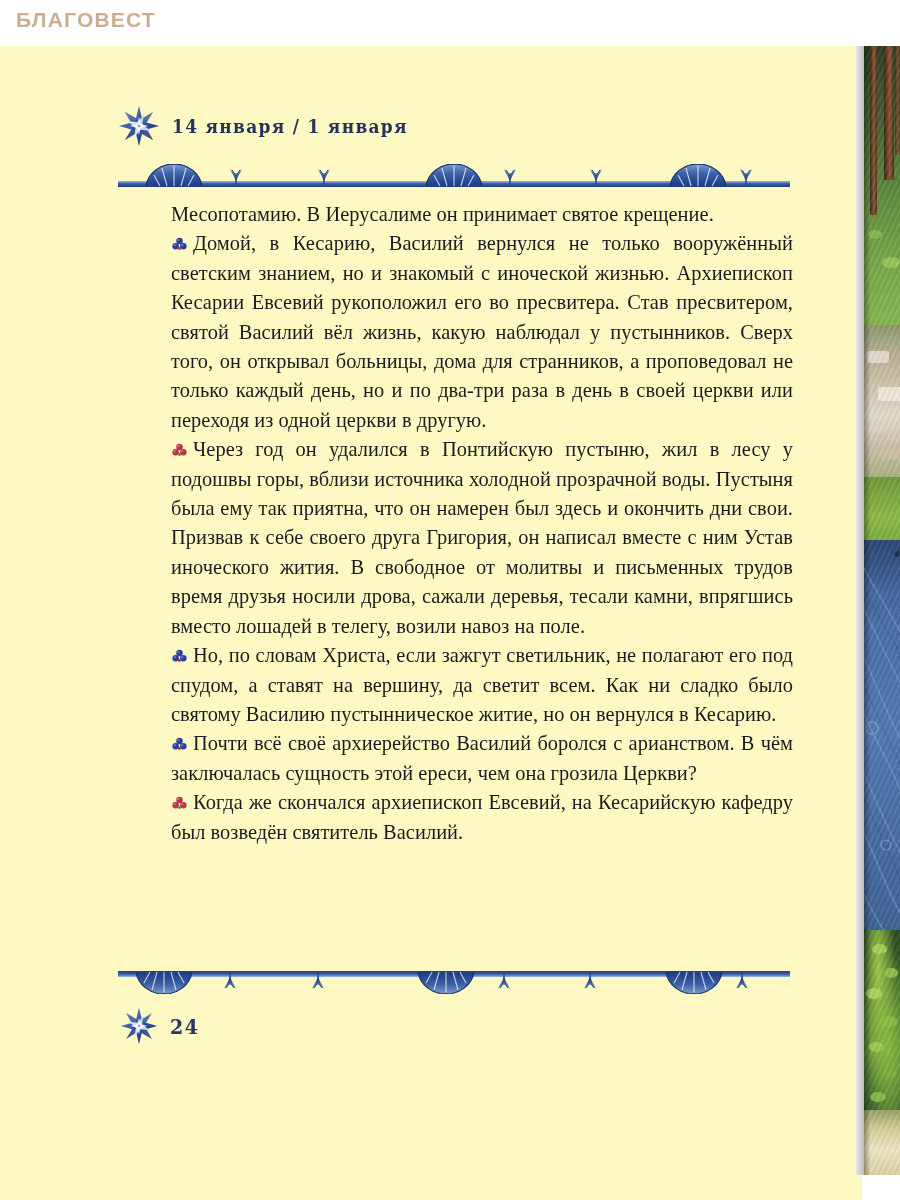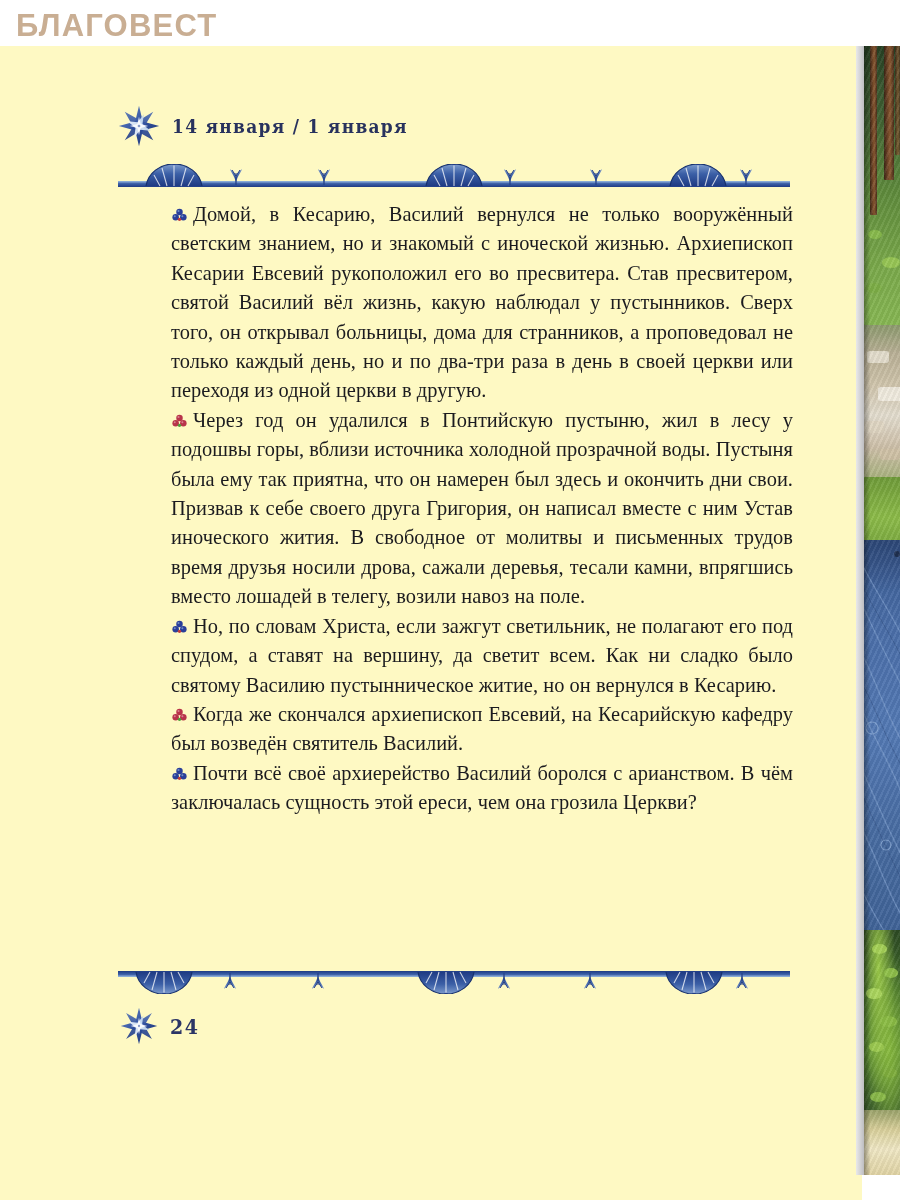--- a/index.html
+++ b/index.html
@@ -23,21 +23,21 @@
     height: 46px;
     background: #ffffff;
     z-index: 5;
   }
   .watermark-text {
     position: absolute;
     top: 8px;
     left: 16px;
     font-family: "Liberation Sans", "DejaVu Sans", sans-serif;
     font-weight: bold;
-    font-size: 31px;
+    font-size: 21px;
     letter-spacing: 1.2px;
     color: #c9ae93;
     text-shadow: 0 1px 0 #ffffff, 0 0 2px rgba(255,255,255,.9);
     white-space: nowrap;
   }
 
   
   .page {
     position: absolute;
     top: 0; left: 0;
@@ -262,20 +262,21 @@
       <use href="#lilyTop" x="118" y="3"></use>
       <use href="#lilyTop" x="206" y="3"></use>
       <use href="#lilyTop" x="392" y="3"></use>
       <use href="#lilyTop" x="478" y="3"></use>
       <use href="#lilyTop" x="628" y="3"></use>
     </svg>
   </div>
 
   <div class="body-text">
 
+    <p class="first"><span>Месопотамию. В Иерусалиме он принимает святое крещение.</span></p>
 
     <p class="marked"><span class="trefoil">
         <svg viewBox="0 0 24 24" aria-hidden="true">
           <g fill="#2a3f99">
             <circle cx="12" cy="7" r="4.6"></circle>
             <circle cx="6.6" cy="14.4" r="4.6"></circle>
             <circle cx="17.4" cy="14.4" r="4.6"></circle>
           </g>
           <g fill="#8fb0da" opacity="0.7">
             <circle cx="10.6" cy="5.7" r="1.5"></circle>
@@ -313,49 +314,49 @@
             <circle cx="10.6" cy="5.7" r="1.5"></circle>
             <circle cx="5.3" cy="13.2" r="1.4"></circle>
             <circle cx="16.1" cy="13.2" r="1.4"></circle>
           </g>
           <circle cx="12" cy="17.4" r="2.4" fill="#c23a3a"></circle>
         </svg>
       </span><span>Но, по словам Христа, если зажгут светильник, не полагают его под спудом, а ставят на вершину, да светит всем. Как ни сладко было святому Василию пустынническое житие, но он вернулся в Кесарию.</span></p>
 
     <p class="marked"><span class="trefoil">
         <svg viewBox="0 0 24 24" aria-hidden="true">
+          <g fill="#2a3f99">
+            <circle cx="12" cy="7" r="4.6"></circle>
+            <circle cx="6.6" cy="14.4" r="4.6"></circle>
+            <circle cx="17.4" cy="14.4" r="4.6"></circle>
+          </g>
+          <g fill="#8fb0da" opacity="0.7">
+            <circle cx="10.6" cy="5.7" r="1.5"></circle>
+            <circle cx="5.3" cy="13.2" r="1.4"></circle>
+            <circle cx="16.1" cy="13.2" r="1.4"></circle>
+          </g>
+          <circle cx="12" cy="17.4" r="2.4" fill="#c23a3a"></circle>
+        </svg>
+      </span><span>Почти всё своё архиерейство Василий боролся с арианством. В чём заключалась сущность этой ереси, чем она грозила Церкви?</span></p>
+
+    <p class="marked"><span class="trefoil">
+        <svg viewBox="0 0 24 24" aria-hidden="true">
           <g fill="#b8344a">
             <circle cx="12" cy="7" r="4.6"></circle>
             <circle cx="6.6" cy="14.4" r="4.6"></circle>
             <circle cx="17.4" cy="14.4" r="4.6"></circle>
           </g>
           <g fill="#e79aa6" opacity="0.75">
             <circle cx="10.6" cy="5.7" r="1.5"></circle>
             <circle cx="5.3" cy="13.2" r="1.4"></circle>
             <circle cx="16.1" cy="13.2" r="1.4"></circle>
           </g>
           <circle cx="12" cy="17.4" r="2.4" fill="#4f9e3a"></circle>
         </svg>
       </span><span>Когда же скончался архиепископ Евсевий, на Кесарийскую кафедру был возведён святитель Василий.</span></p>
-
-    <p class="marked"><span class="trefoil">
-        <svg viewBox="0 0 24 24" aria-hidden="true">
-          <g fill="#2a3f99">
-            <circle cx="12" cy="7" r="4.6"></circle>
-            <circle cx="6.6" cy="14.4" r="4.6"></circle>
-            <circle cx="17.4" cy="14.4" r="4.6"></circle>
-          </g>
-          <g fill="#8fb0da" opacity="0.7">
-            <circle cx="10.6" cy="5.7" r="1.5"></circle>
-            <circle cx="5.3" cy="13.2" r="1.4"></circle>
-            <circle cx="16.1" cy="13.2" r="1.4"></circle>
-          </g>
-          <circle cx="12" cy="17.4" r="2.4" fill="#c23a3a"></circle>
-        </svg>
-      </span><span>Почти всё своё архиерейство Василий боролся с арианством. В чём заключалась сущность этой ереси, чем она грозила Церкви?</span></p>
   </div>
 
   <div class="ornament bottom">
     <svg viewBox="0 0 672 26" preserveAspectRatio="none" aria-hidden="true">
       <g transform="translate(0,26) scale(1,-1)">
         <rect x="0" y="17" width="672" height="6" fill="url(#ornG)"></rect>
         <rect x="0" y="17" width="672" height="1.4" fill="#8fb0da" opacity="0.8"></rect>
         <use href="#fanTop" x="18" y="4"></use>
         <use href="#fanTop" x="300" y="4"></use>
         <use href="#fanTop" x="548" y="4"></use>

